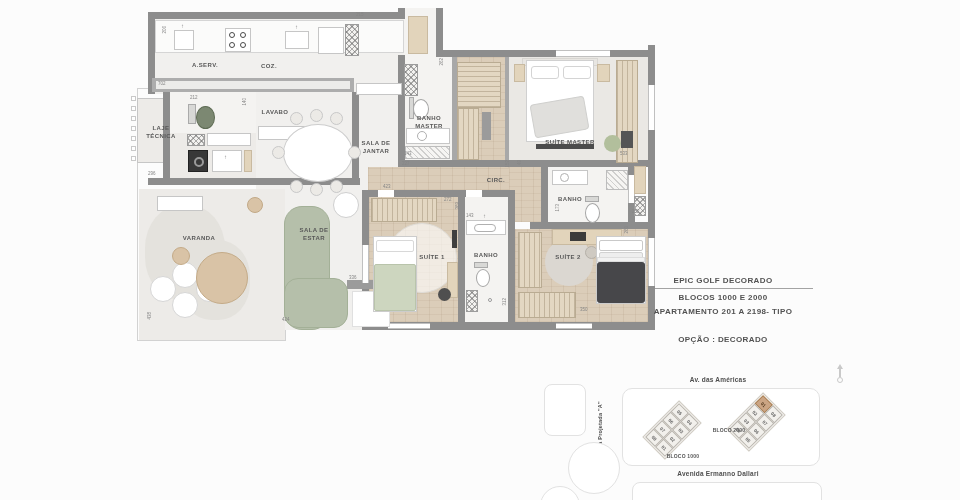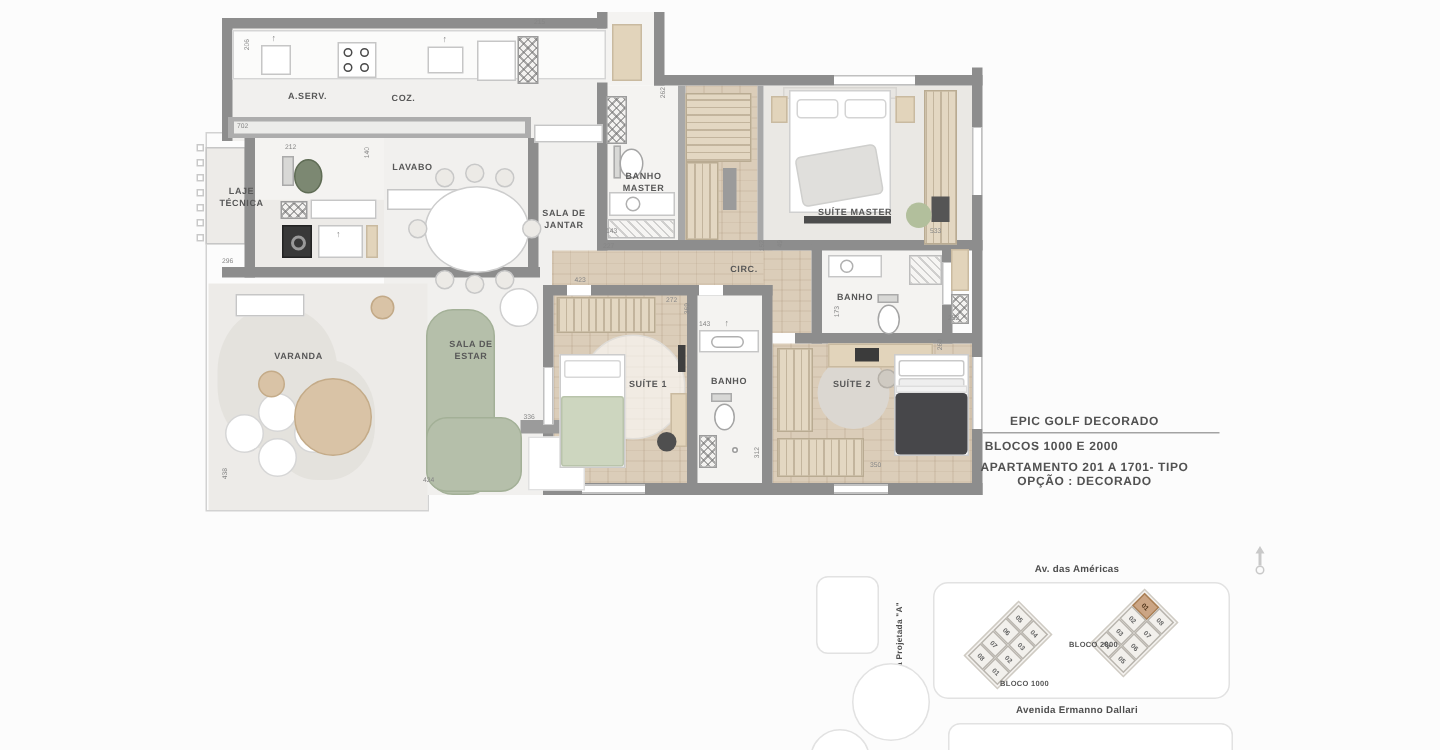--- a/index.html
+++ b/index.html
@@ -263,23 +263,23 @@
   <div class="a dim" style="left:632px;top:210px;">252</div>
   <div class="a dim dimv" style="left:625px;top:226px;">260</div>
   <div class="a dim dimv" style="left:503px;top:298px;">312</div>
   <div class="a dim" style="left:580px;top:308px;">350</div>
   <div class="a dim" style="left:349px;top:276px;">336</div>
   <div class="a dim" style="left:282px;top:318px;">424</div>
   <div class="a dim dimv" style="left:148px;top:312px;">438</div>
 
   <div class="a info" style="left:633px;top:276px;width:180px;">EPIC GOLF DECORADO</div>
   <div class="a" style="left:655px;top:288px;width:158px;height:1px;background:#a3a3a3;"></div>
-  <div class="a info" style="left:611px;top:293px;width:180px;">BLOCOS 1000 E 2000</div>
-  <div class="a info" style="left:633px;top:307px;width:180px;">APARTAMENTO 201 A 1701- TIPO</div>
-  <div class="a info" style="left:633px;top:316px;width:180px;">OPÇÃO : DECORADO</div>
+  <div class="a info" style="left:633px;top:293px;width:180px;">BLOCOS 1000 E 2000</div>
+  <div class="a info" style="left:633px;top:307px;width:180px;">APARTAMENTO 201 A 2198- TIPO</div>
+  <div class="a info" style="left:633px;top:335px;width:180px;">OPÇÃO : DECORADO</div>
 
   <div class="a" style="left:833px;top:364px;width:14px;height:20px;">
     <div style="position:absolute;left:4px;top:0;width:0;height:0;border-left:3px solid transparent;border-right:3px solid transparent;border-bottom:5px solid #c9c9c9;"></div>
     <div style="position:absolute;left:6px;top:4px;width:2px;height:9px;background:#c9c9c9;"></div>
     <div style="position:absolute;left:4px;top:13px;width:6px;height:6px;border:1px solid #c9c9c9;border-radius:50%;"></div>
   </div>
 
   <div class="a street" style="left:638px;top:376px;width:160px;">Av. das Américas</div>
   <div class="a street" style="left:597px;top:393px;width:10px;height:80px;writing-mode:vertical-rl;transform:rotate(180deg);font-size:5.5px;">Avenida Projetada "A"</div>
   <div class="a street" style="left:638px;top:470px;width:160px;">Avenida Ermanno Dallari</div>

